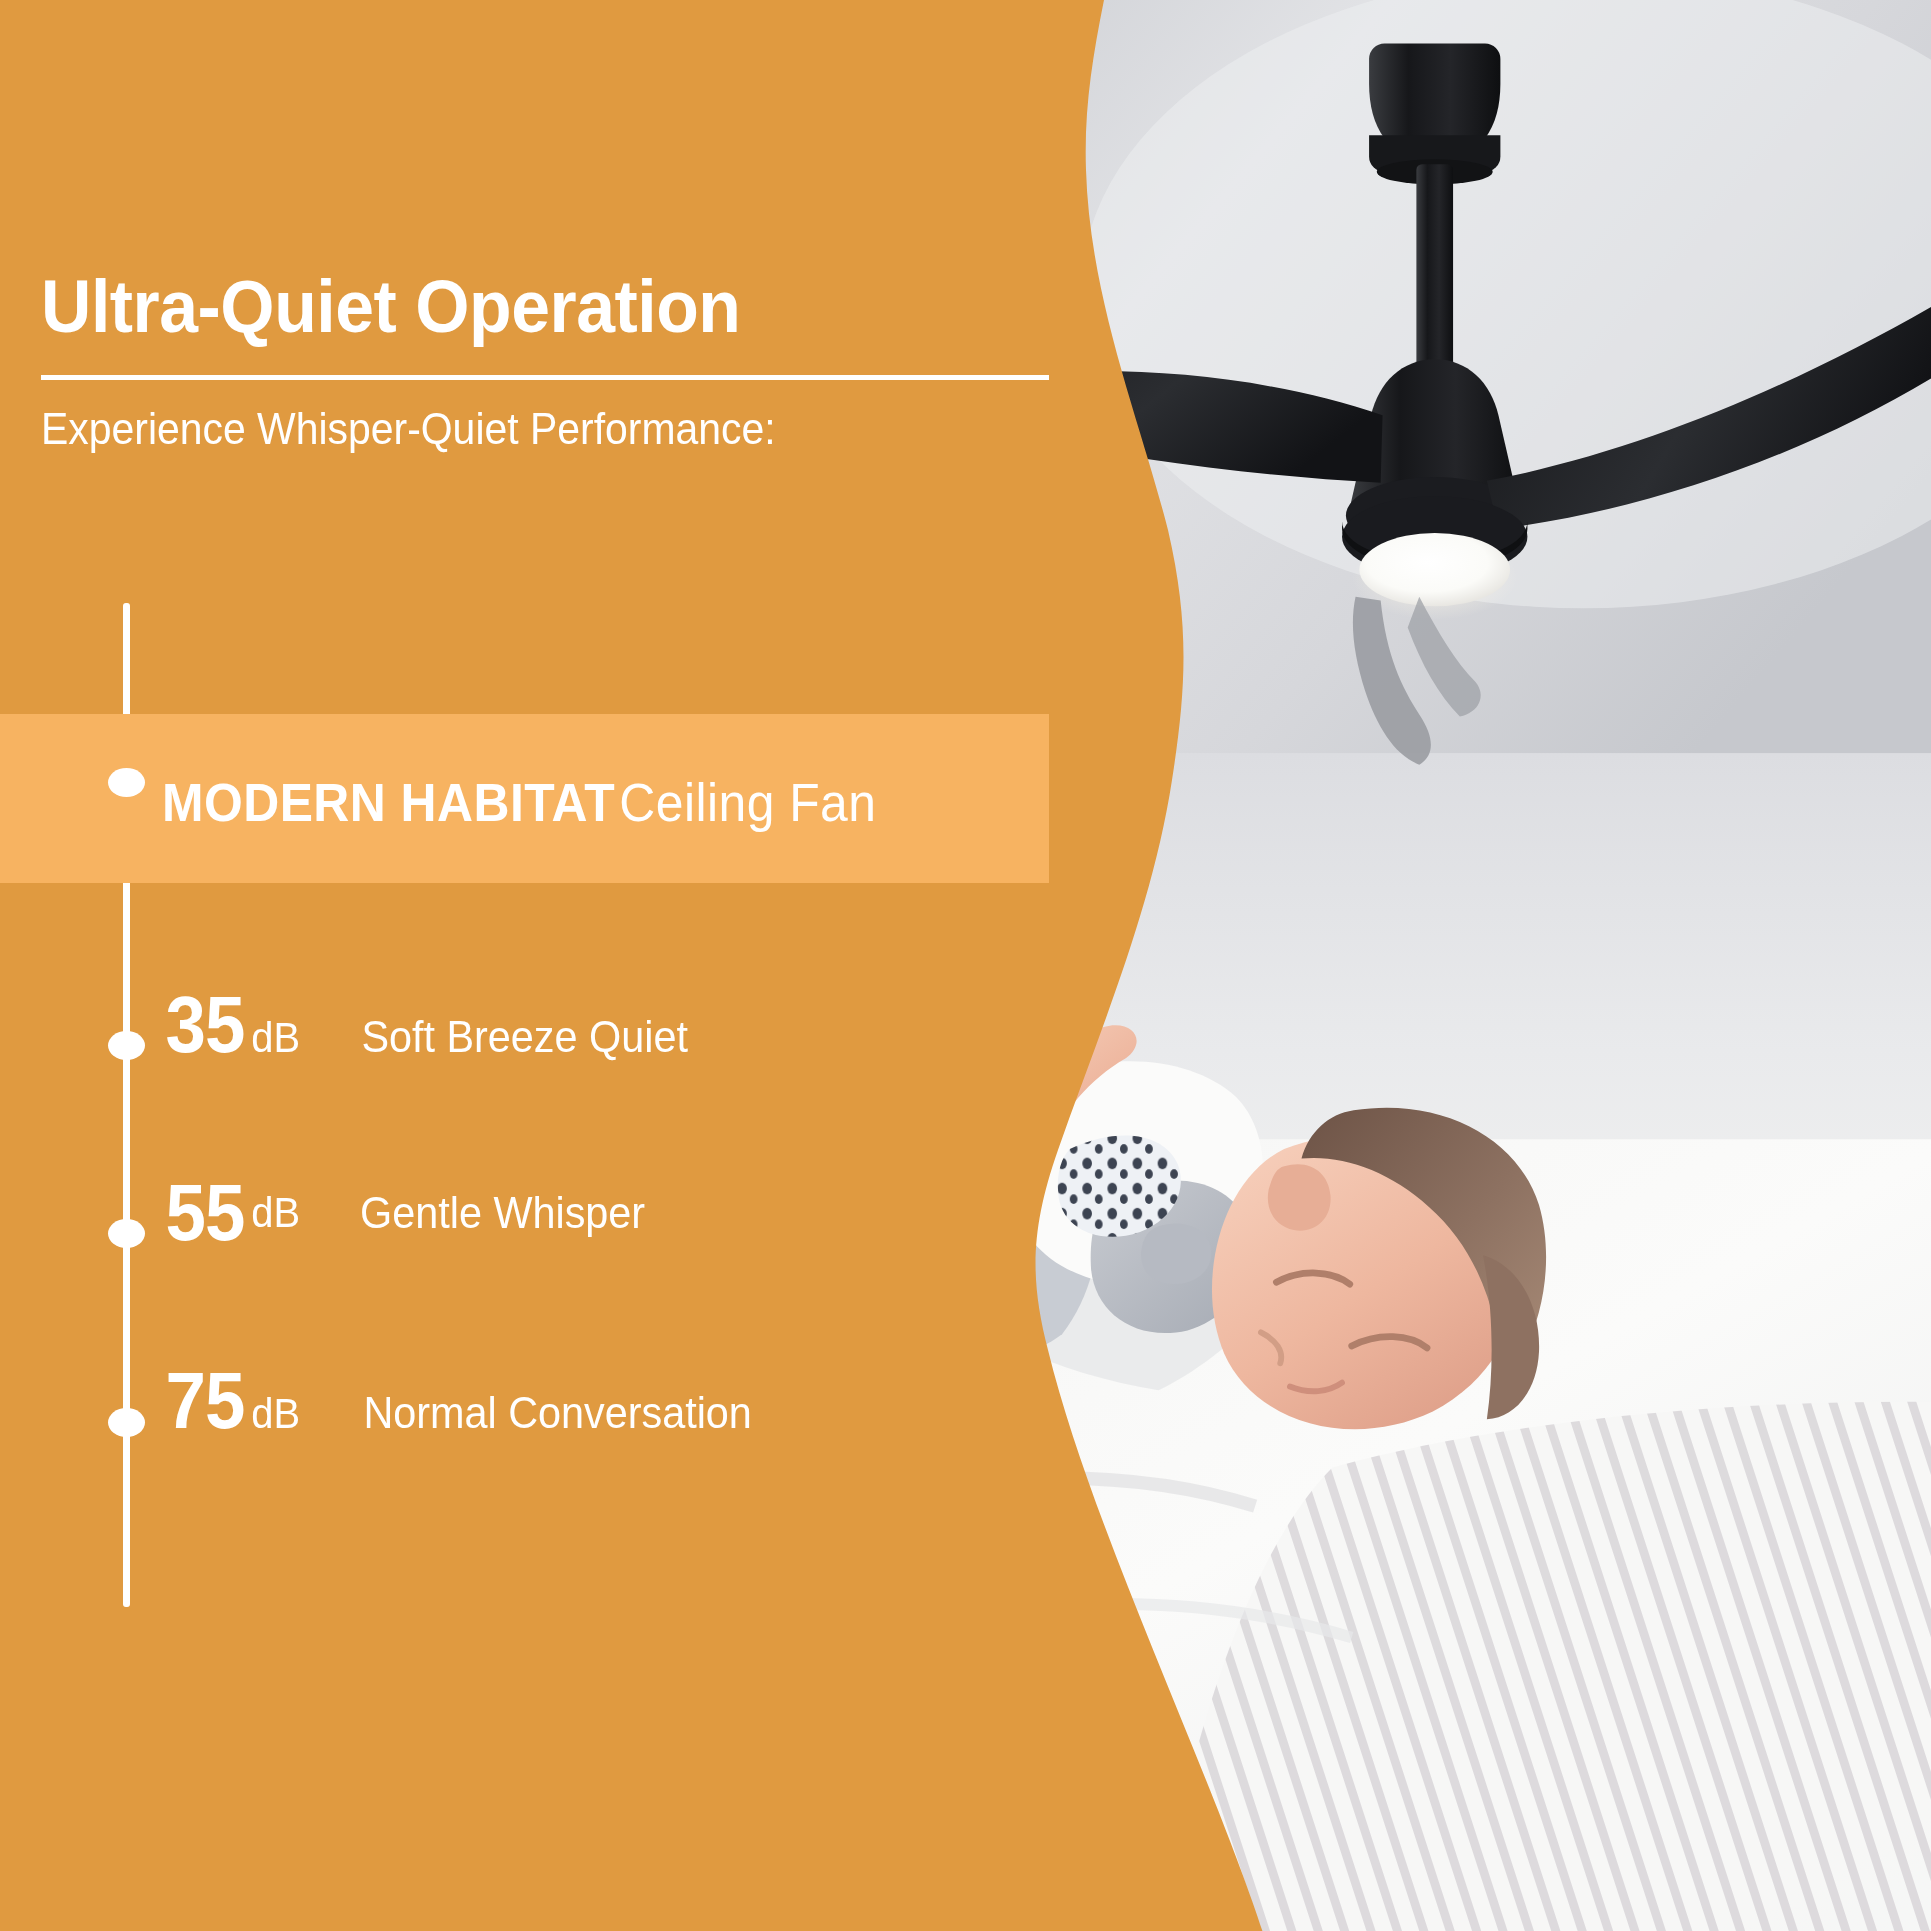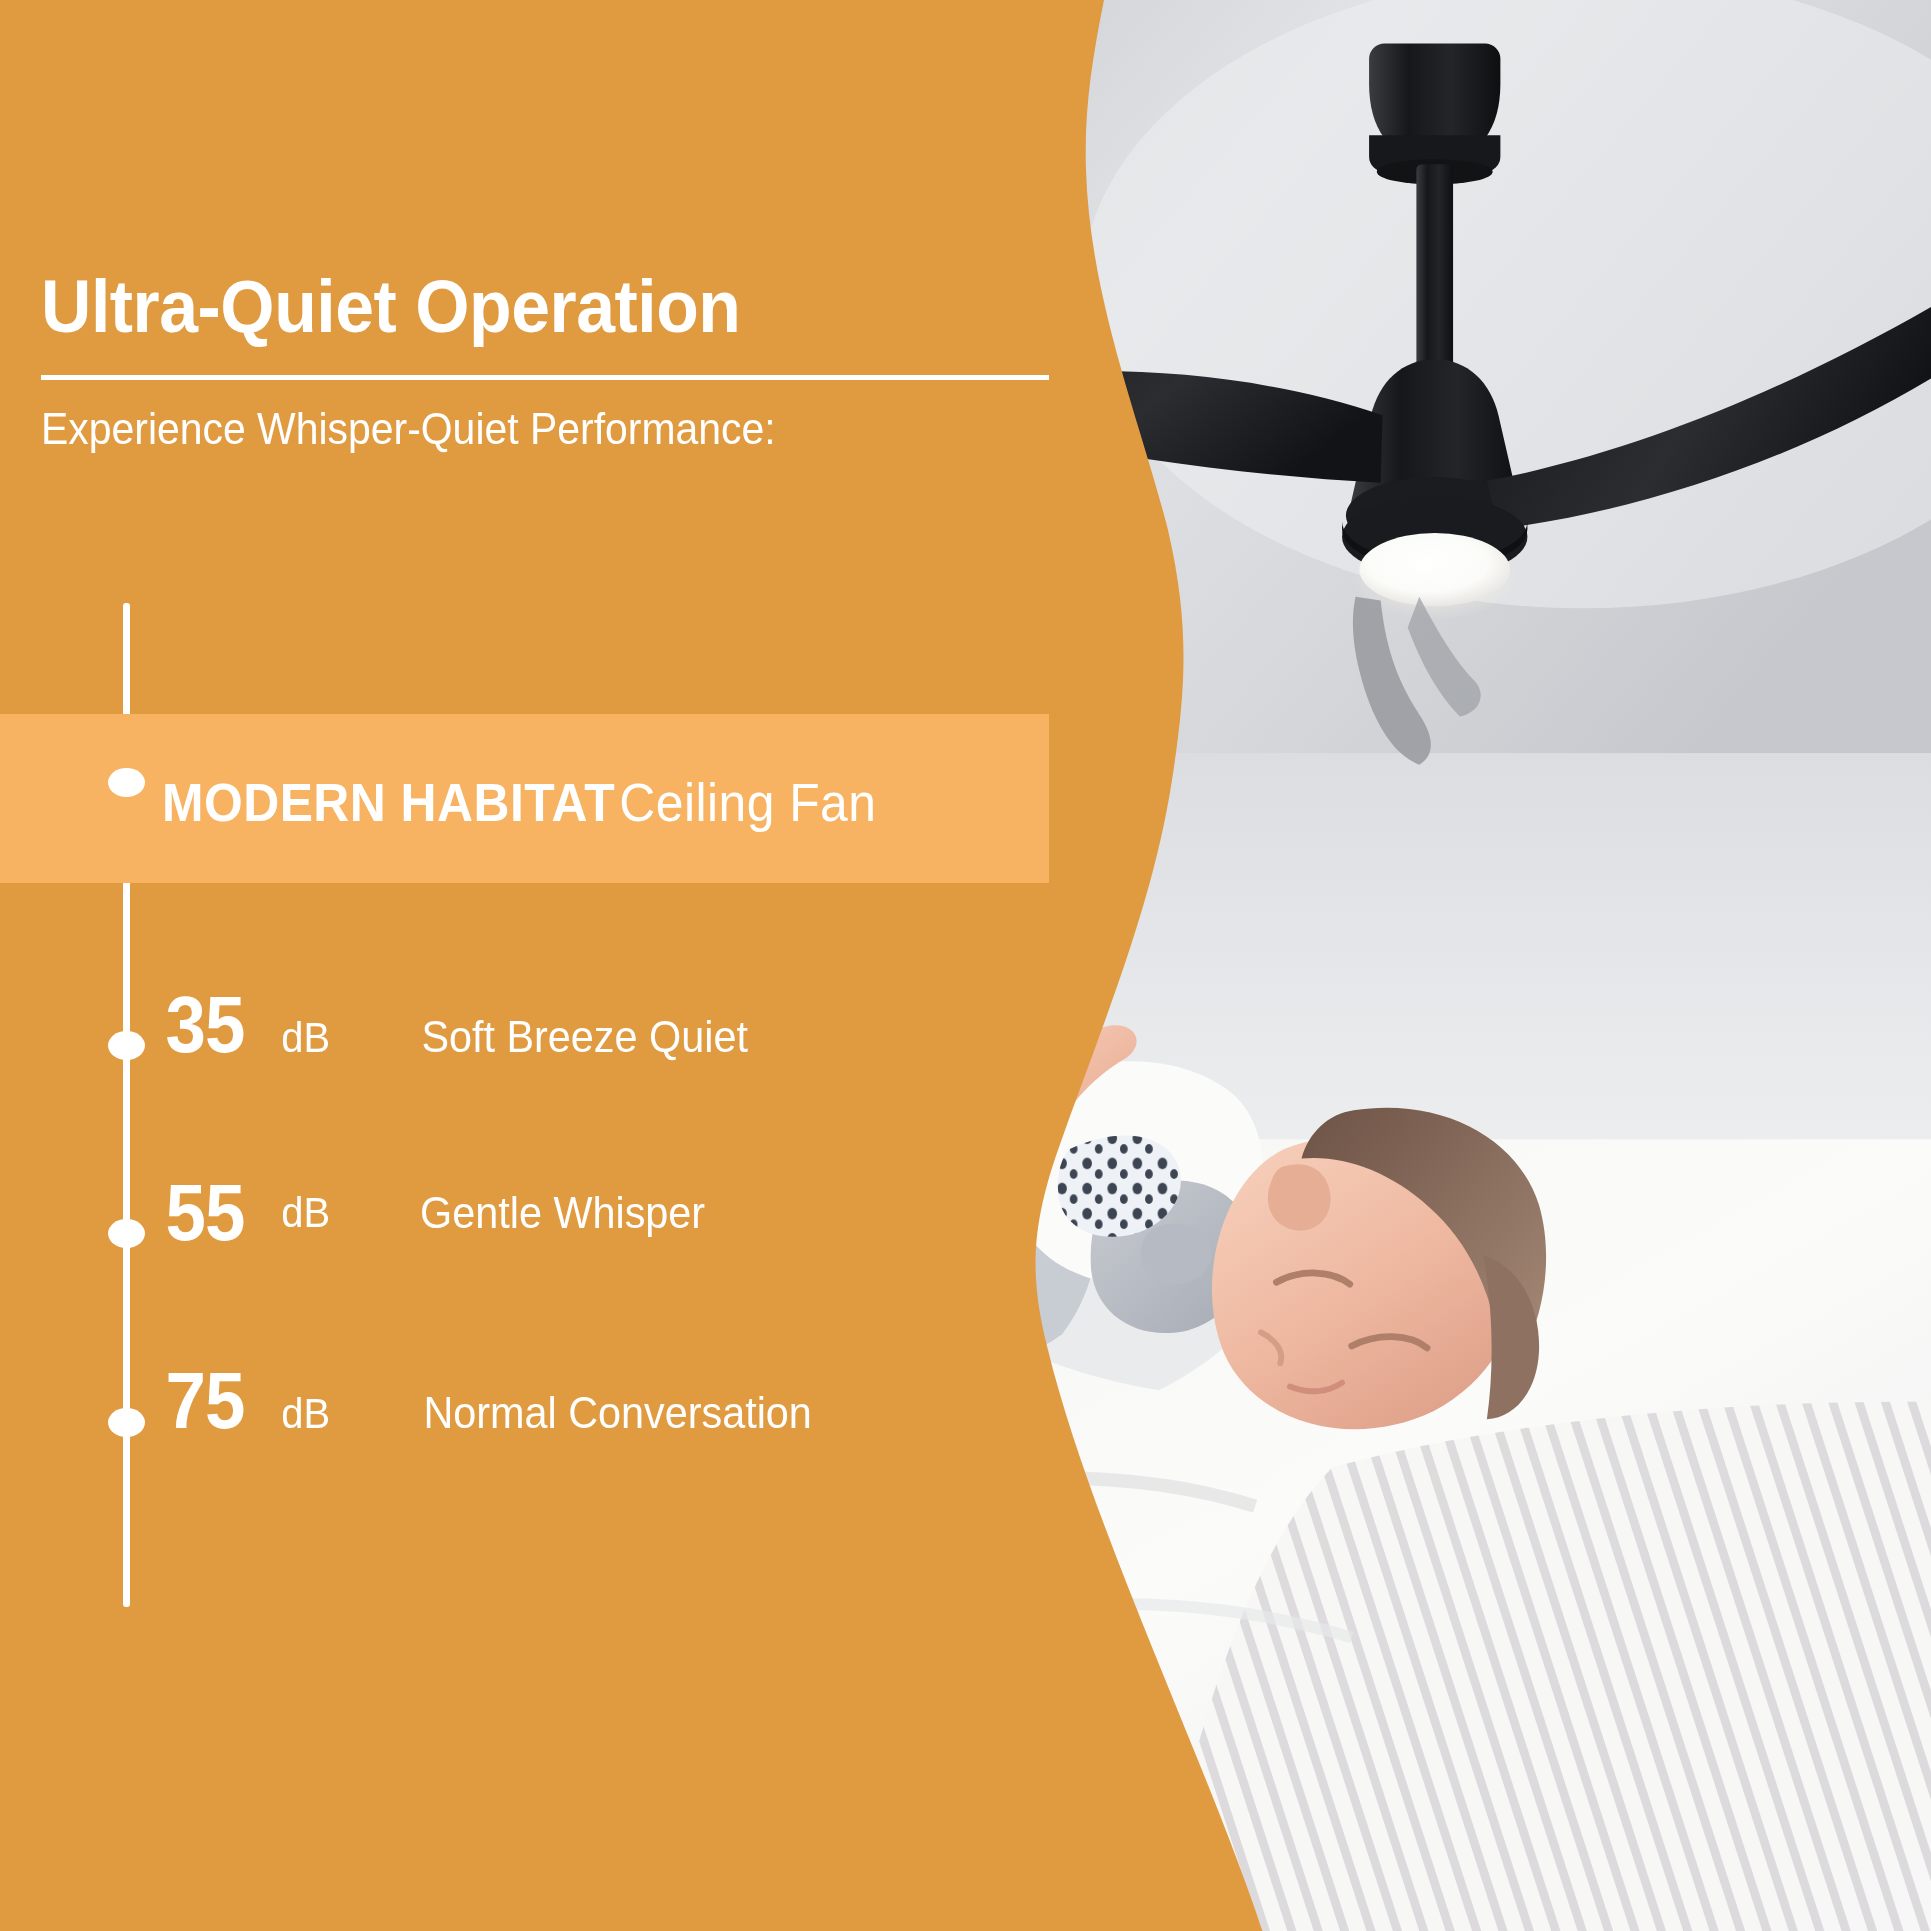--- a/index.html
+++ b/index.html
@@ -67,21 +67,21 @@
     white-space:nowrap; color:#ffffff;
     transform:scaleX(0.94); transform-origin:left center;
   }
   .product-strong{ font-size:53px; font-weight:bold; letter-spacing:0.5px; }
   .product-light{ font-size:53px; font-weight:400; letter-spacing:0.5px; }
 
   
   .db-row{
     position:absolute; left:162px;
     white-space:nowrap; color:#ffffff;
-    display:flex; align-items:baseline;gap:30px;
+    display:flex; align-items:baseline;
   }
   .db-value{
     font-size:79px; font-weight:bold; line-height:1;
     transform:scaleX(0.92); transform-origin:left baseline;
     letter-spacing:-1px;
   }
   .db-unit{
     font-size:42px; font-weight:300; line-height:1;
     margin-left:1.9px;
     transform:scaleX(0.95); transform-origin:left baseline;

